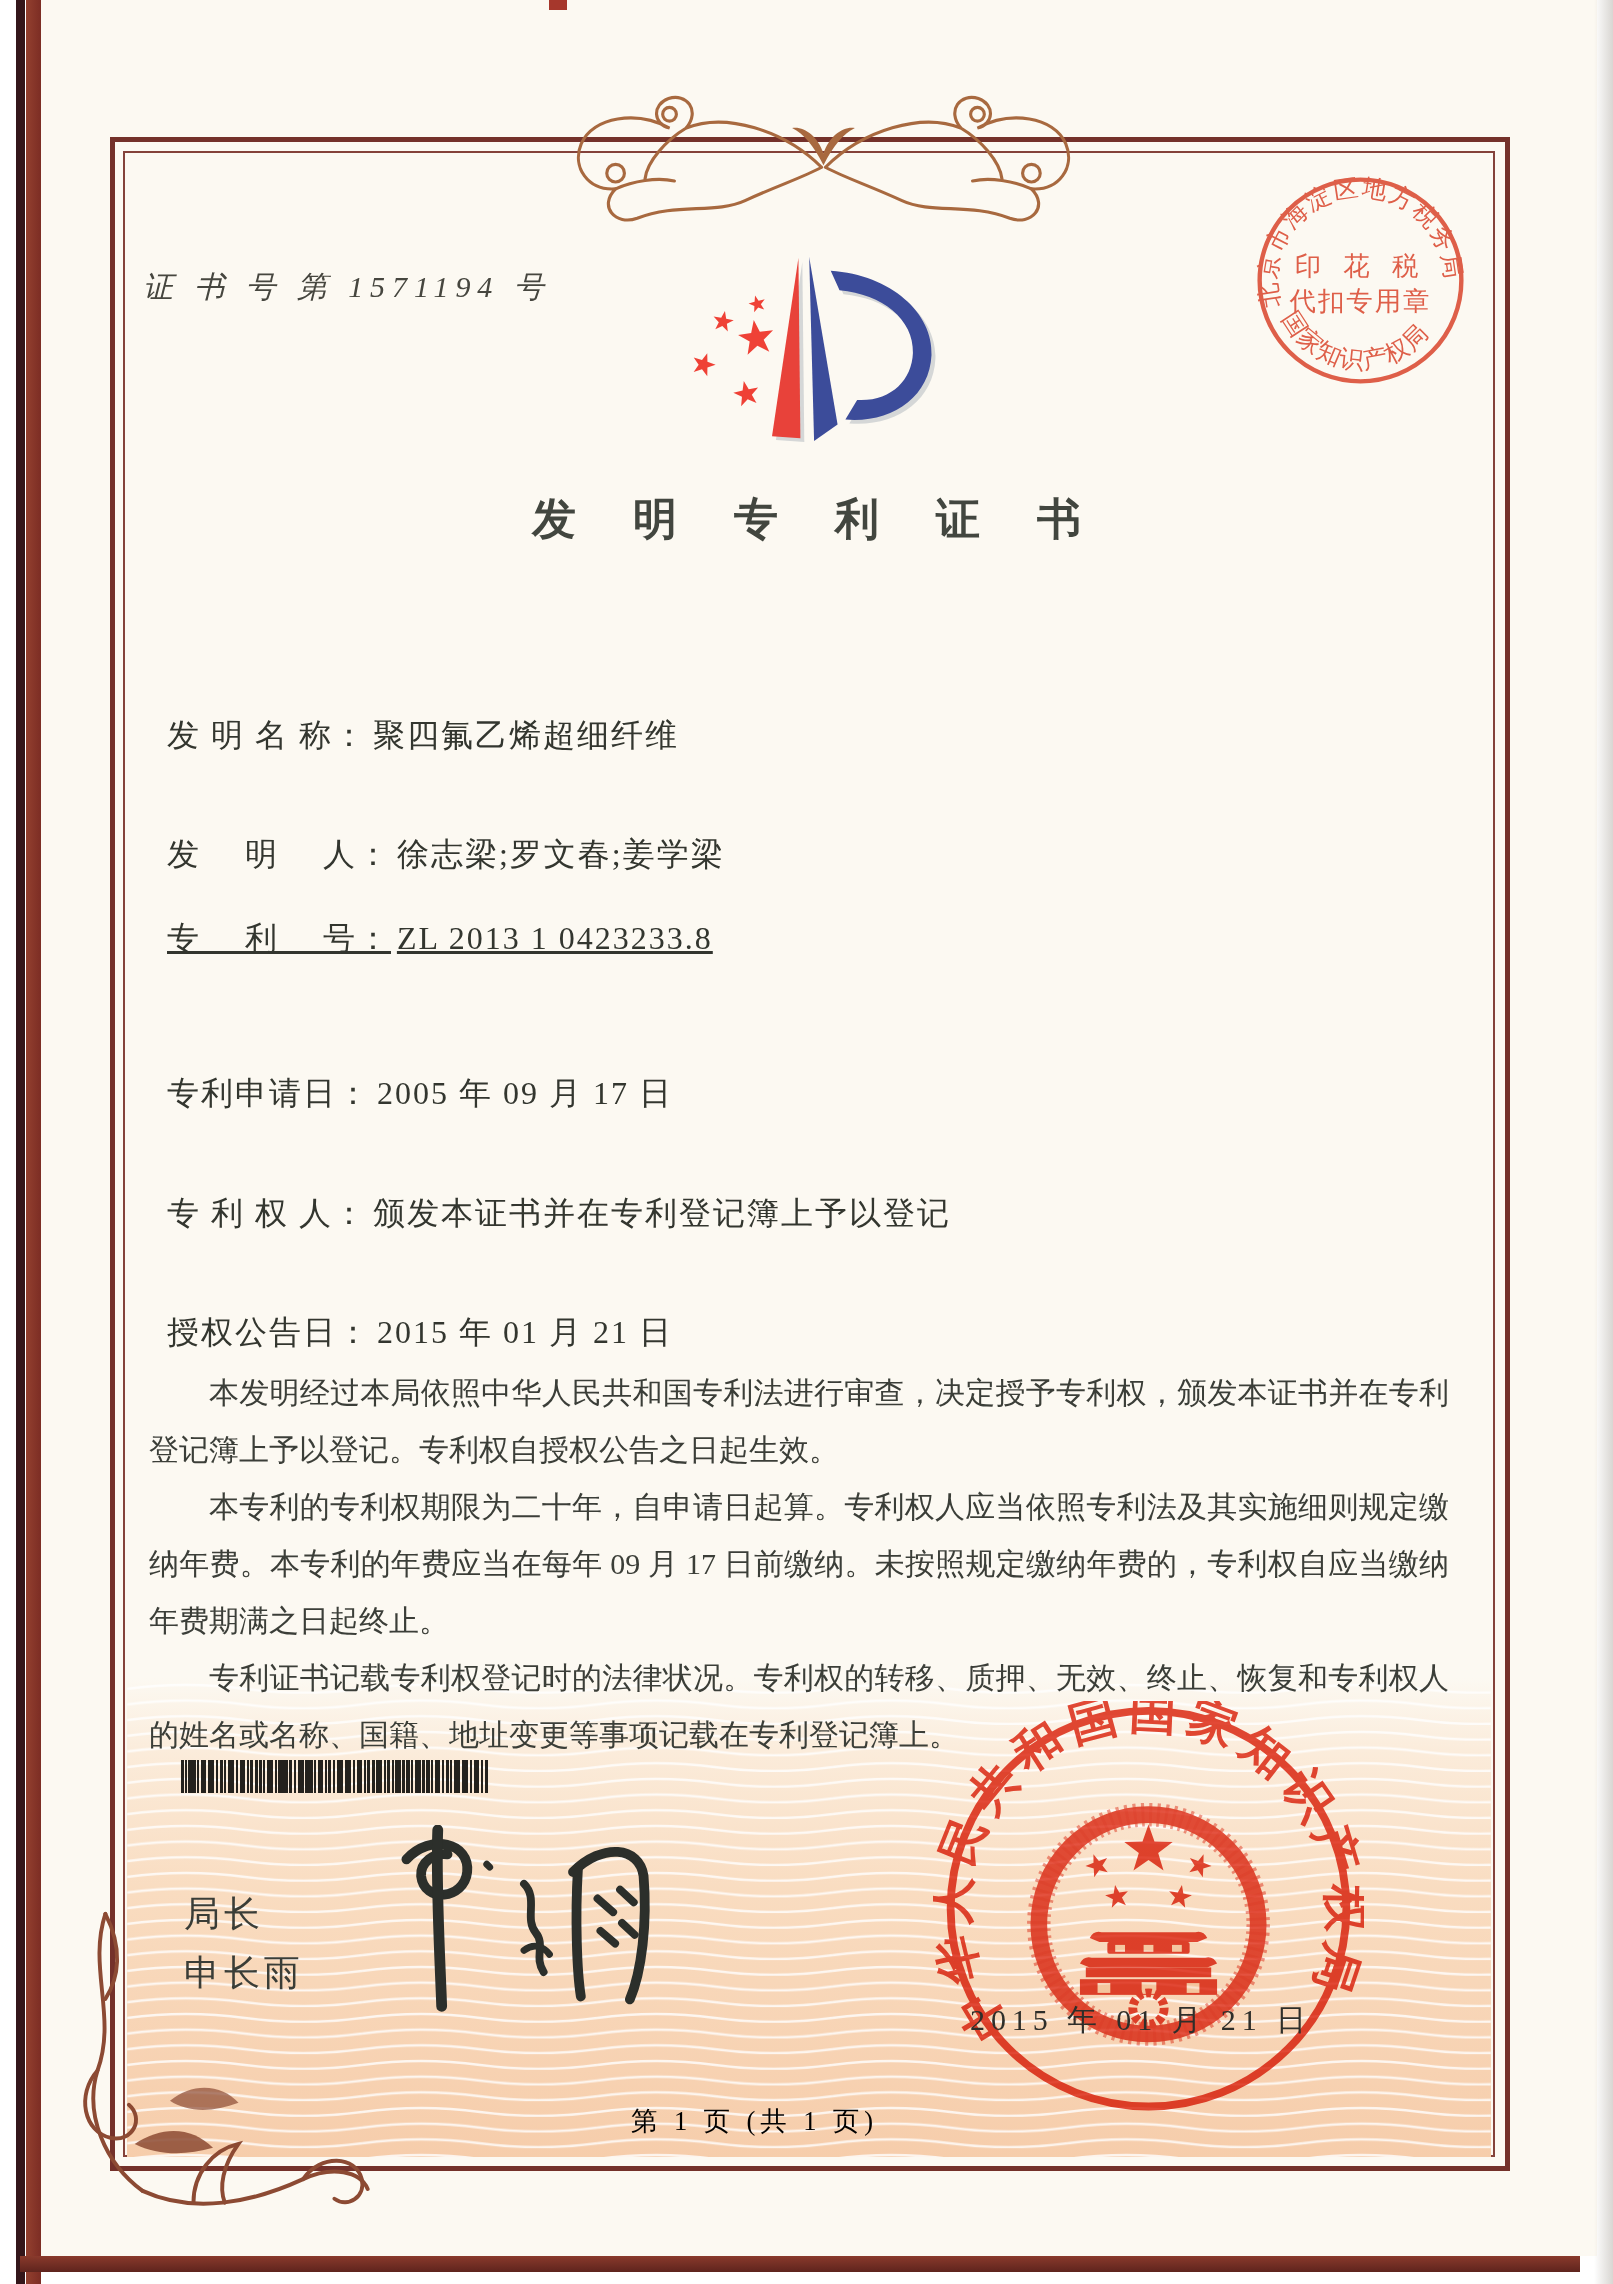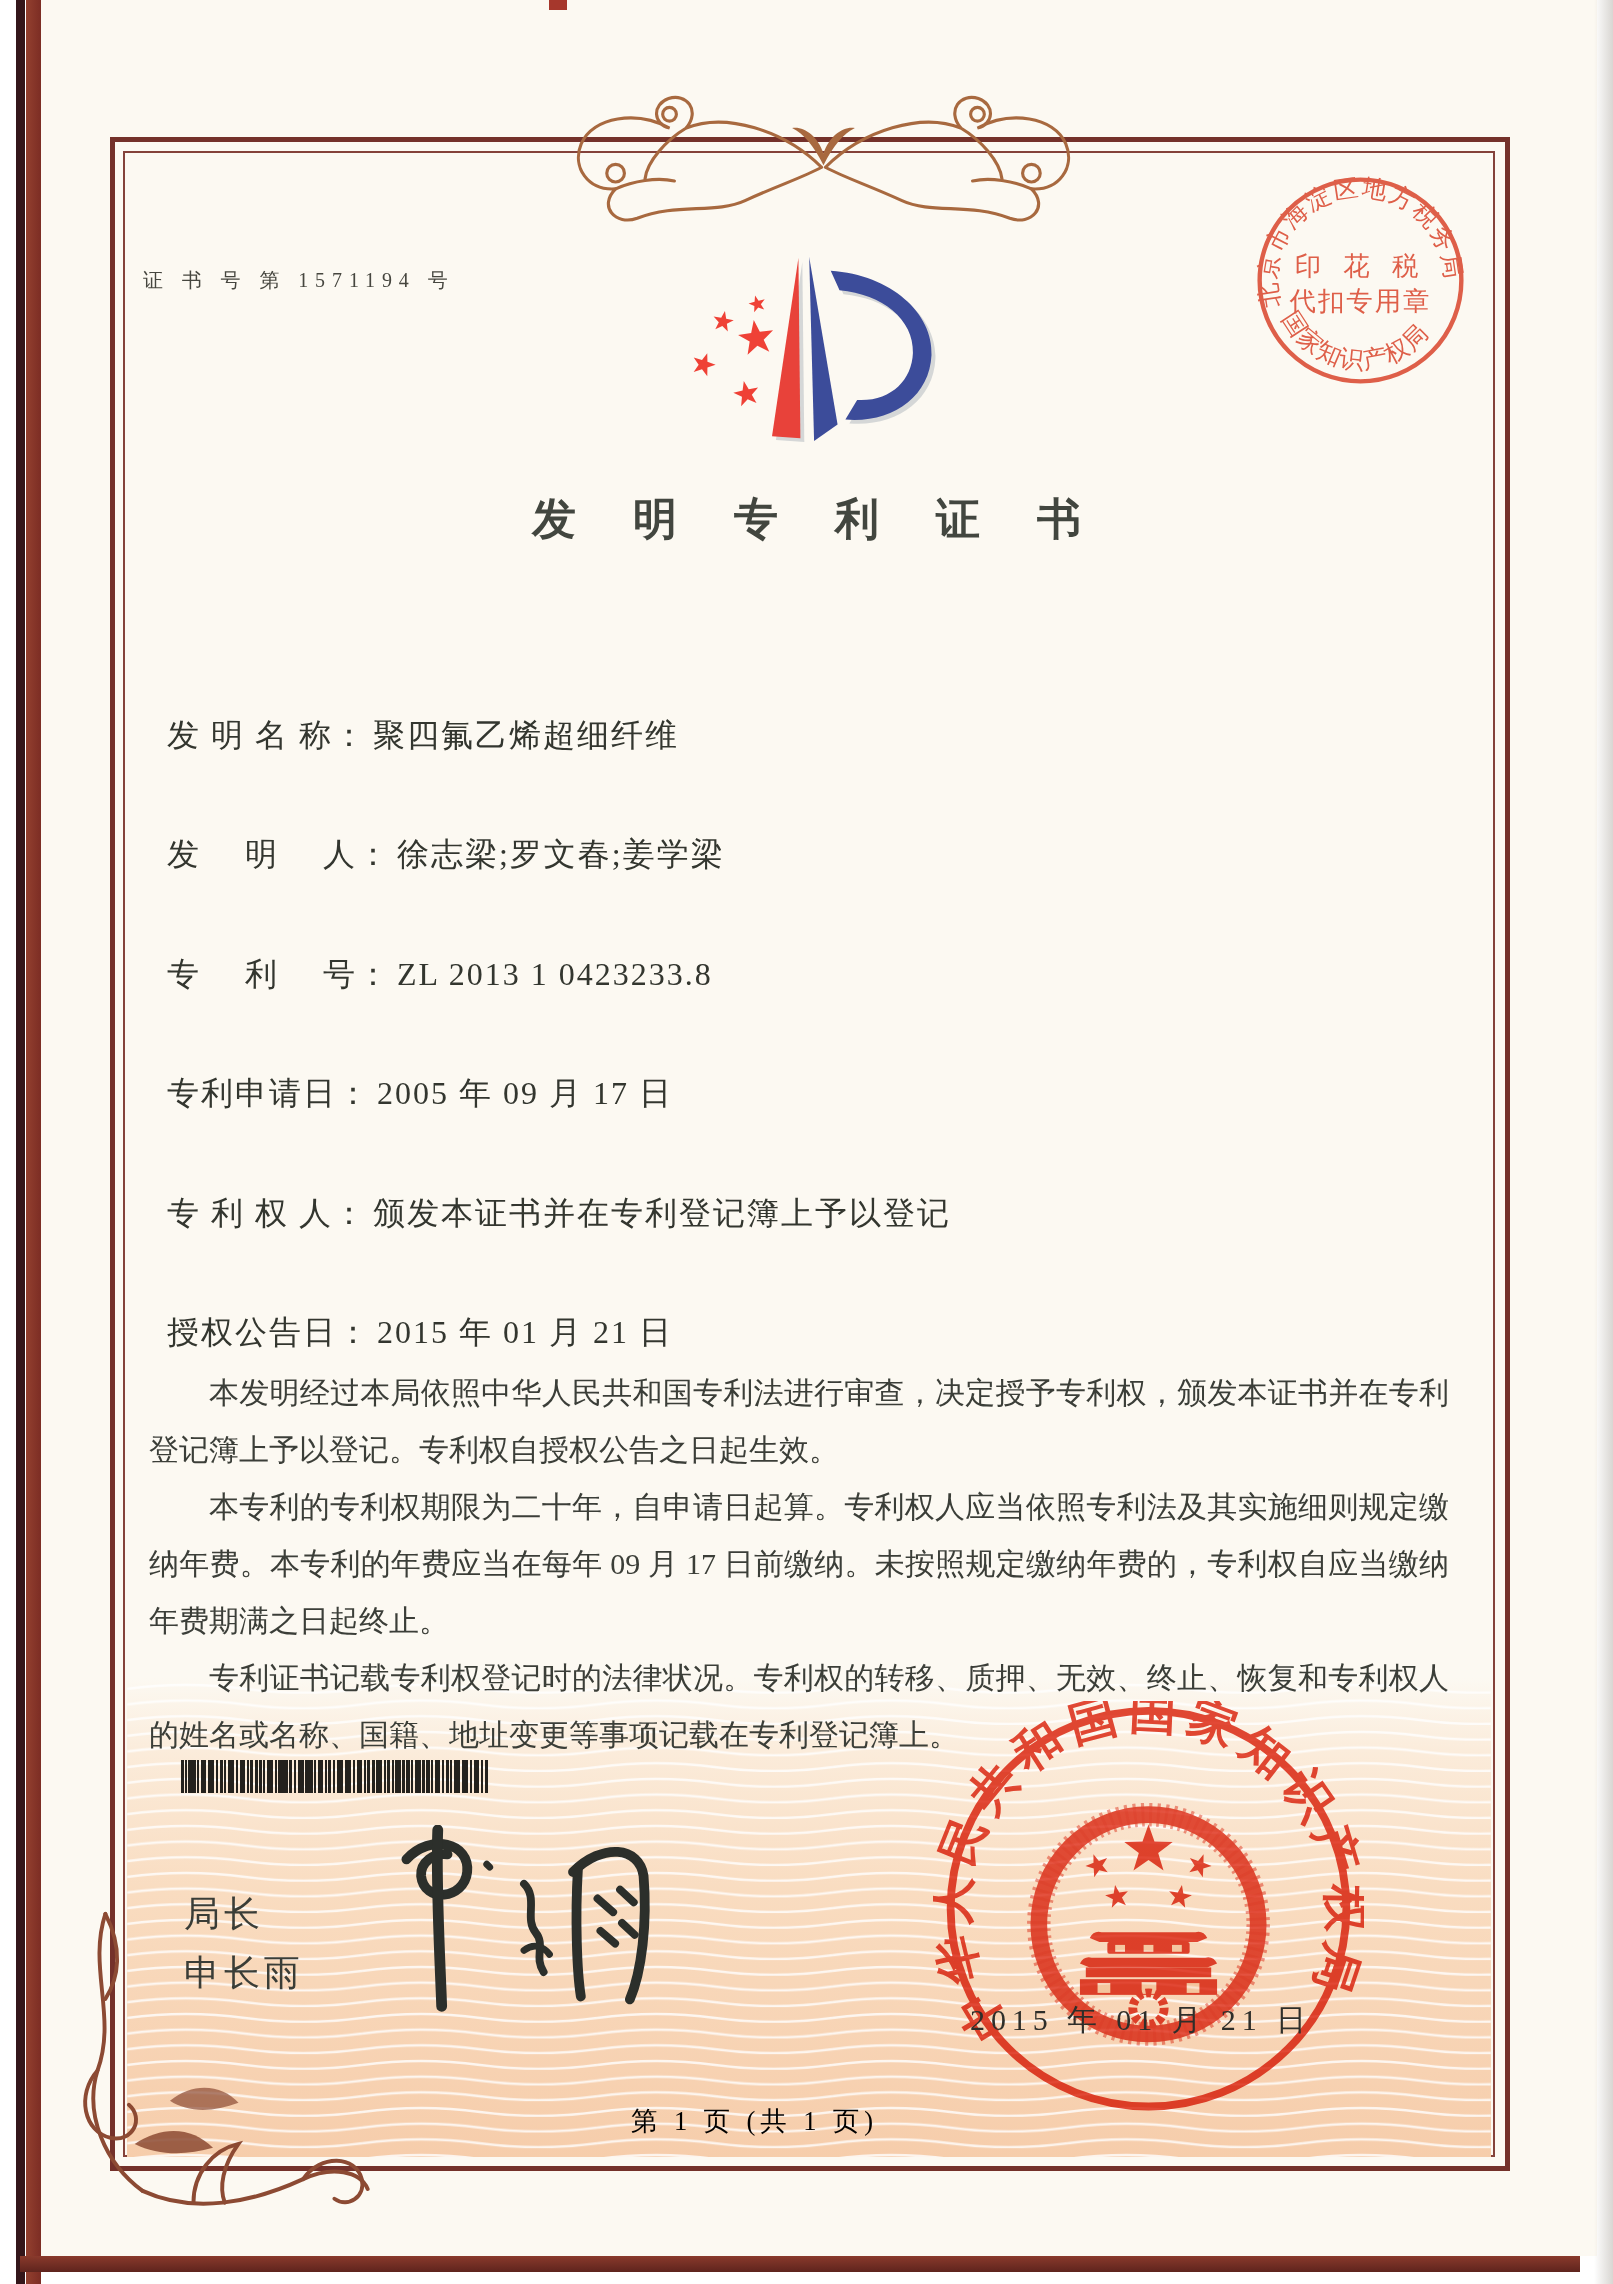--- a/index.html
+++ b/index.html
@@ -17,32 +17,32 @@
 
   .frame-outer{position:absolute;left:110px;top:137px;width:1400px;height:2034px;
                border:5.9px solid #74312a;box-sizing:border-box;}
   .frame-inner{position:absolute;left:123px;top:151px;width:1372px;height:2006px;
                border:2px solid #84423a;box-sizing:border-box;}
 
   .waves-zone{position:absolute;left:127px;top:1678px;width:1364px;height:479px;z-index:1;
     background:linear-gradient(180deg,rgba(251,236,219,0) 0%,rgba(250,224,198,.55) 16%,#f9dcc0 45%,#f6cdab 100%);}
   .waves-zone svg{position:absolute;left:0;top:0;}
 
-  .cert-number{position:absolute;left:143px;top:267px;font-size:20px;letter-spacing:6.9px;
-               color:#46463f;z-index:2;}
+  .cert-number{position:absolute;left:143px;top:267px;font-size:30px;letter-spacing:6.9px;
+               color:#46463f;z-index:2;font-style:italic;}
   .title{position:absolute;left:0;top:490px;width:1613px;text-align:center;font-size:44px;
          font-weight:bold;letter-spacing:57px;text-indent:57px;color:#42463f;z-index:2;}
 
   .logo{position:absolute;left:681px;top:245px;z-index:2;}
   .tax-stamp{position:absolute;left:1243px;top:163px;z-index:2;opacity:.95;}
 
   .field{position:absolute;left:167px;font-size:32px;color:#33362f;letter-spacing:2px;
          white-space:nowrap;z-index:2;}
   .field .lab{margin-right:5.9px;}
-  .f0{top:714px;} .f1{top:833px;} .f2{top:953px;} .f3{top:1072px;} .f4{top:1192px;} .f5{top:1311px;}
+  .f0{top:714px;} .f1{top:833px;} .f2{top:917px;text-decoration:underline;} .f3{top:1072px;} .f4{top:1192px;} .f5{top:1311px;}
 
   .body-text{position:absolute;left:149px;top:1364px;width:1300px;z-index:2;color:#3b3e38;
              font-size:30px;line-height:57px;text-align:justify;}
   .body-text p{margin:0;text-indent:2em;}
 
   .barcode{position:absolute;left:181px;top:1760px;width:308px;height:33px;z-index:2;
     background:
       repeating-linear-gradient(90deg,#24211d 0 2px,rgba(0,0,0,0) 2px 3.9px),
       repeating-linear-gradient(90deg,#24211d 0 2.9px,rgba(0,0,0,0) 2.9px 9.8px),
       repeating-linear-gradient(90deg,#24211d 0 1px,rgba(0,0,0,0) 1px 6.9px);}

